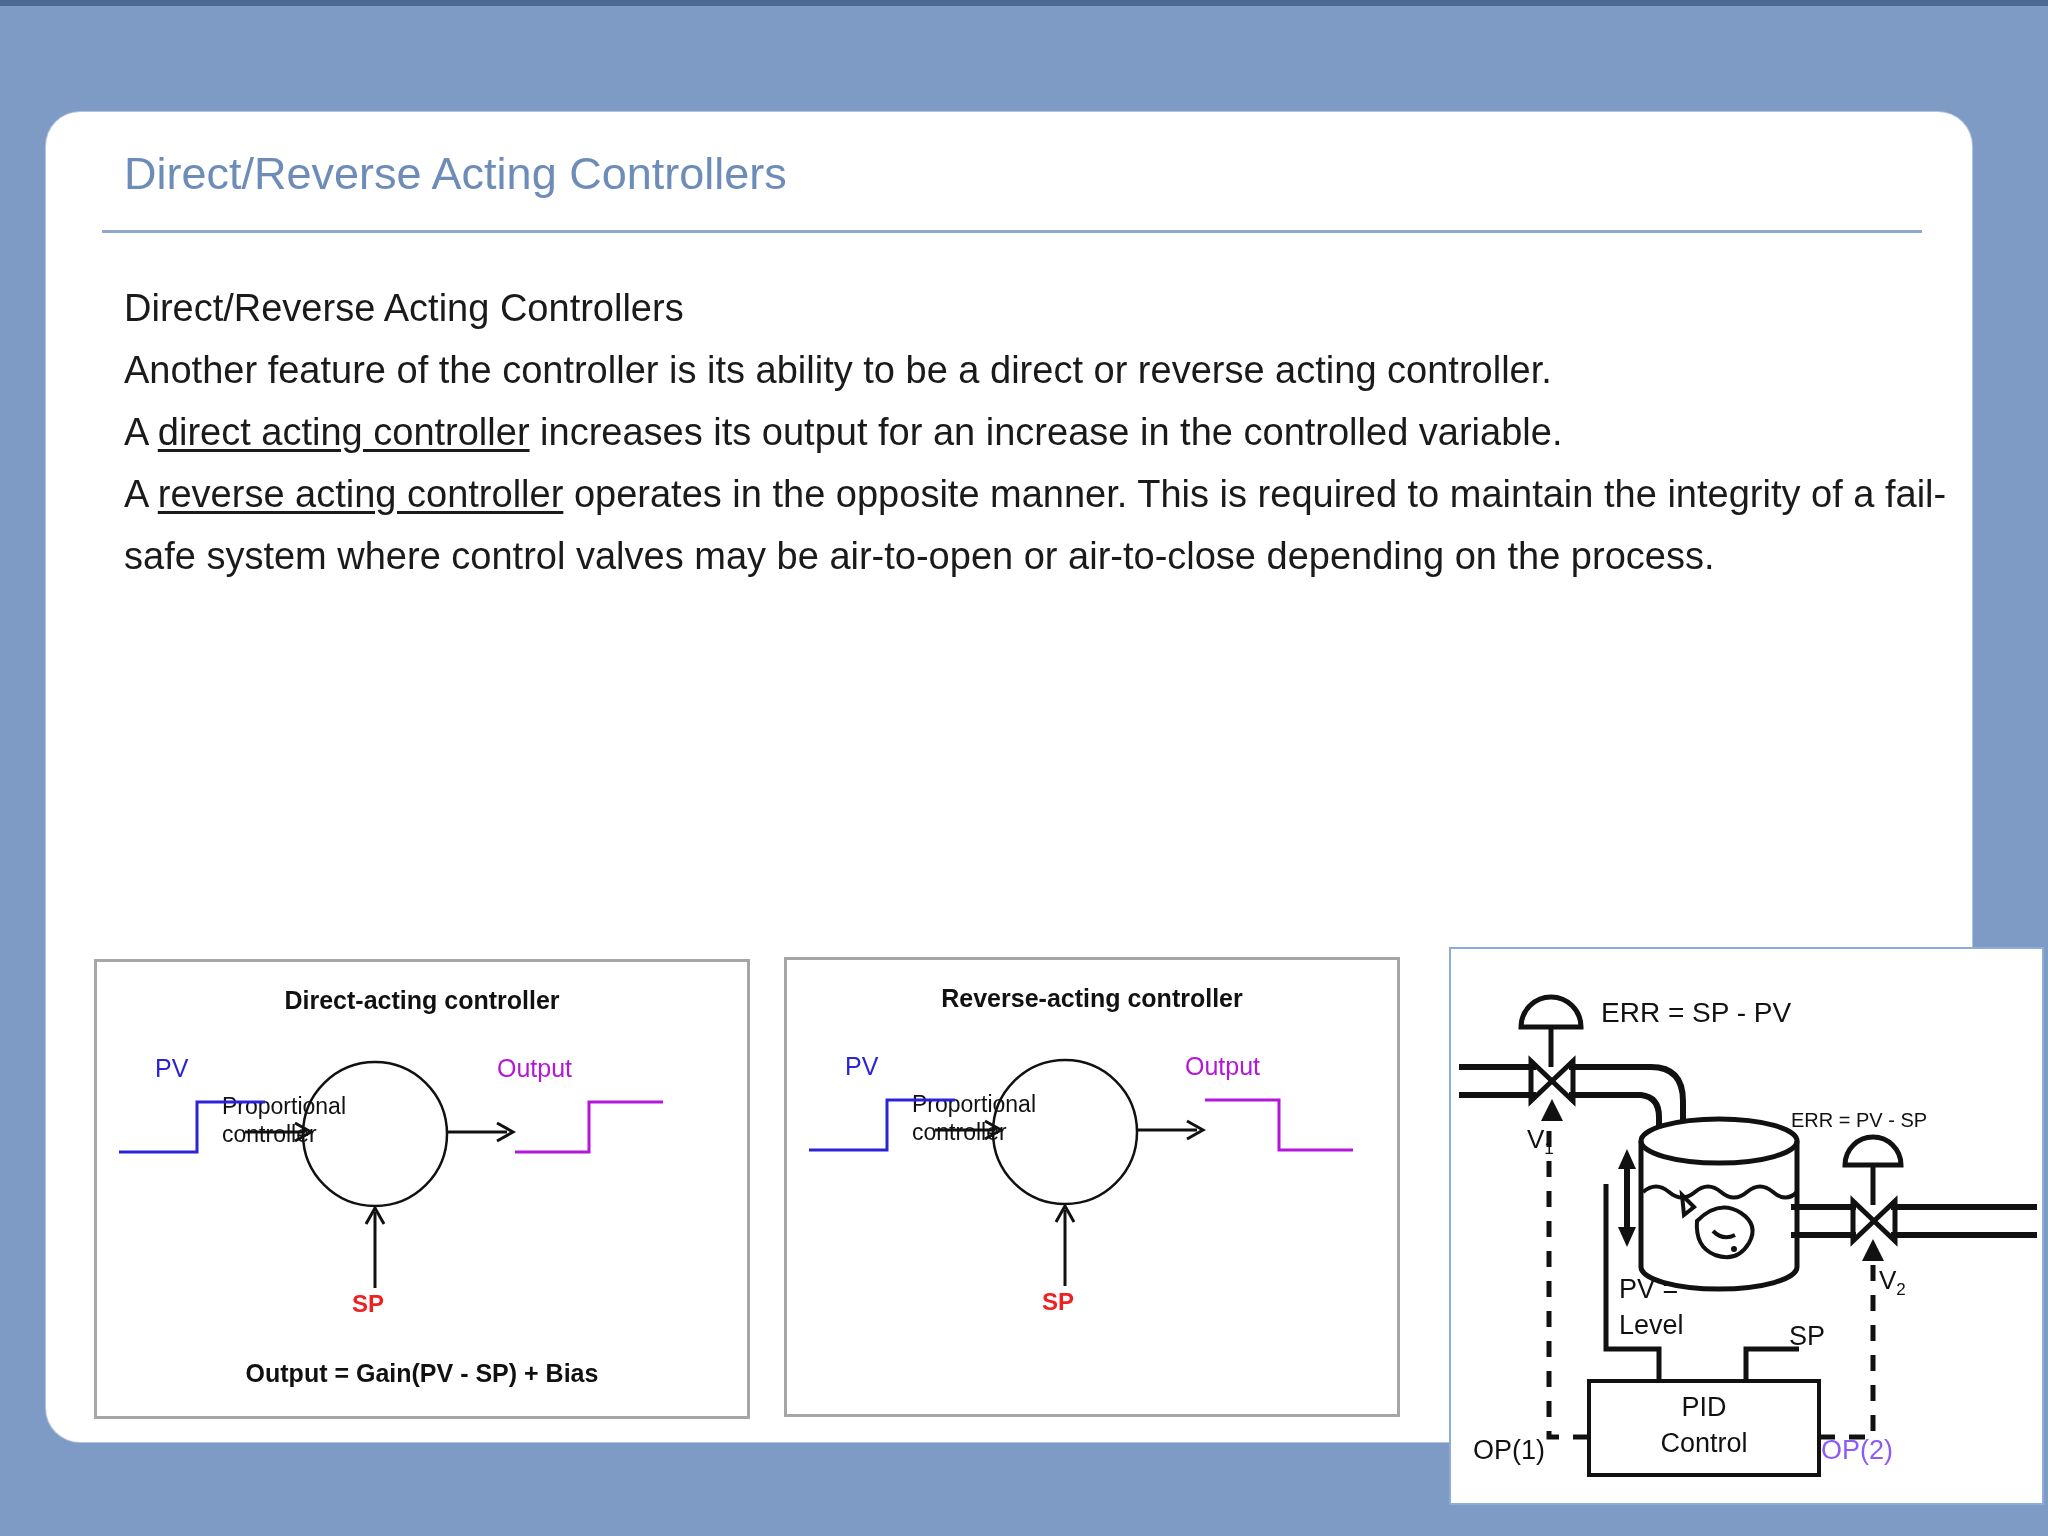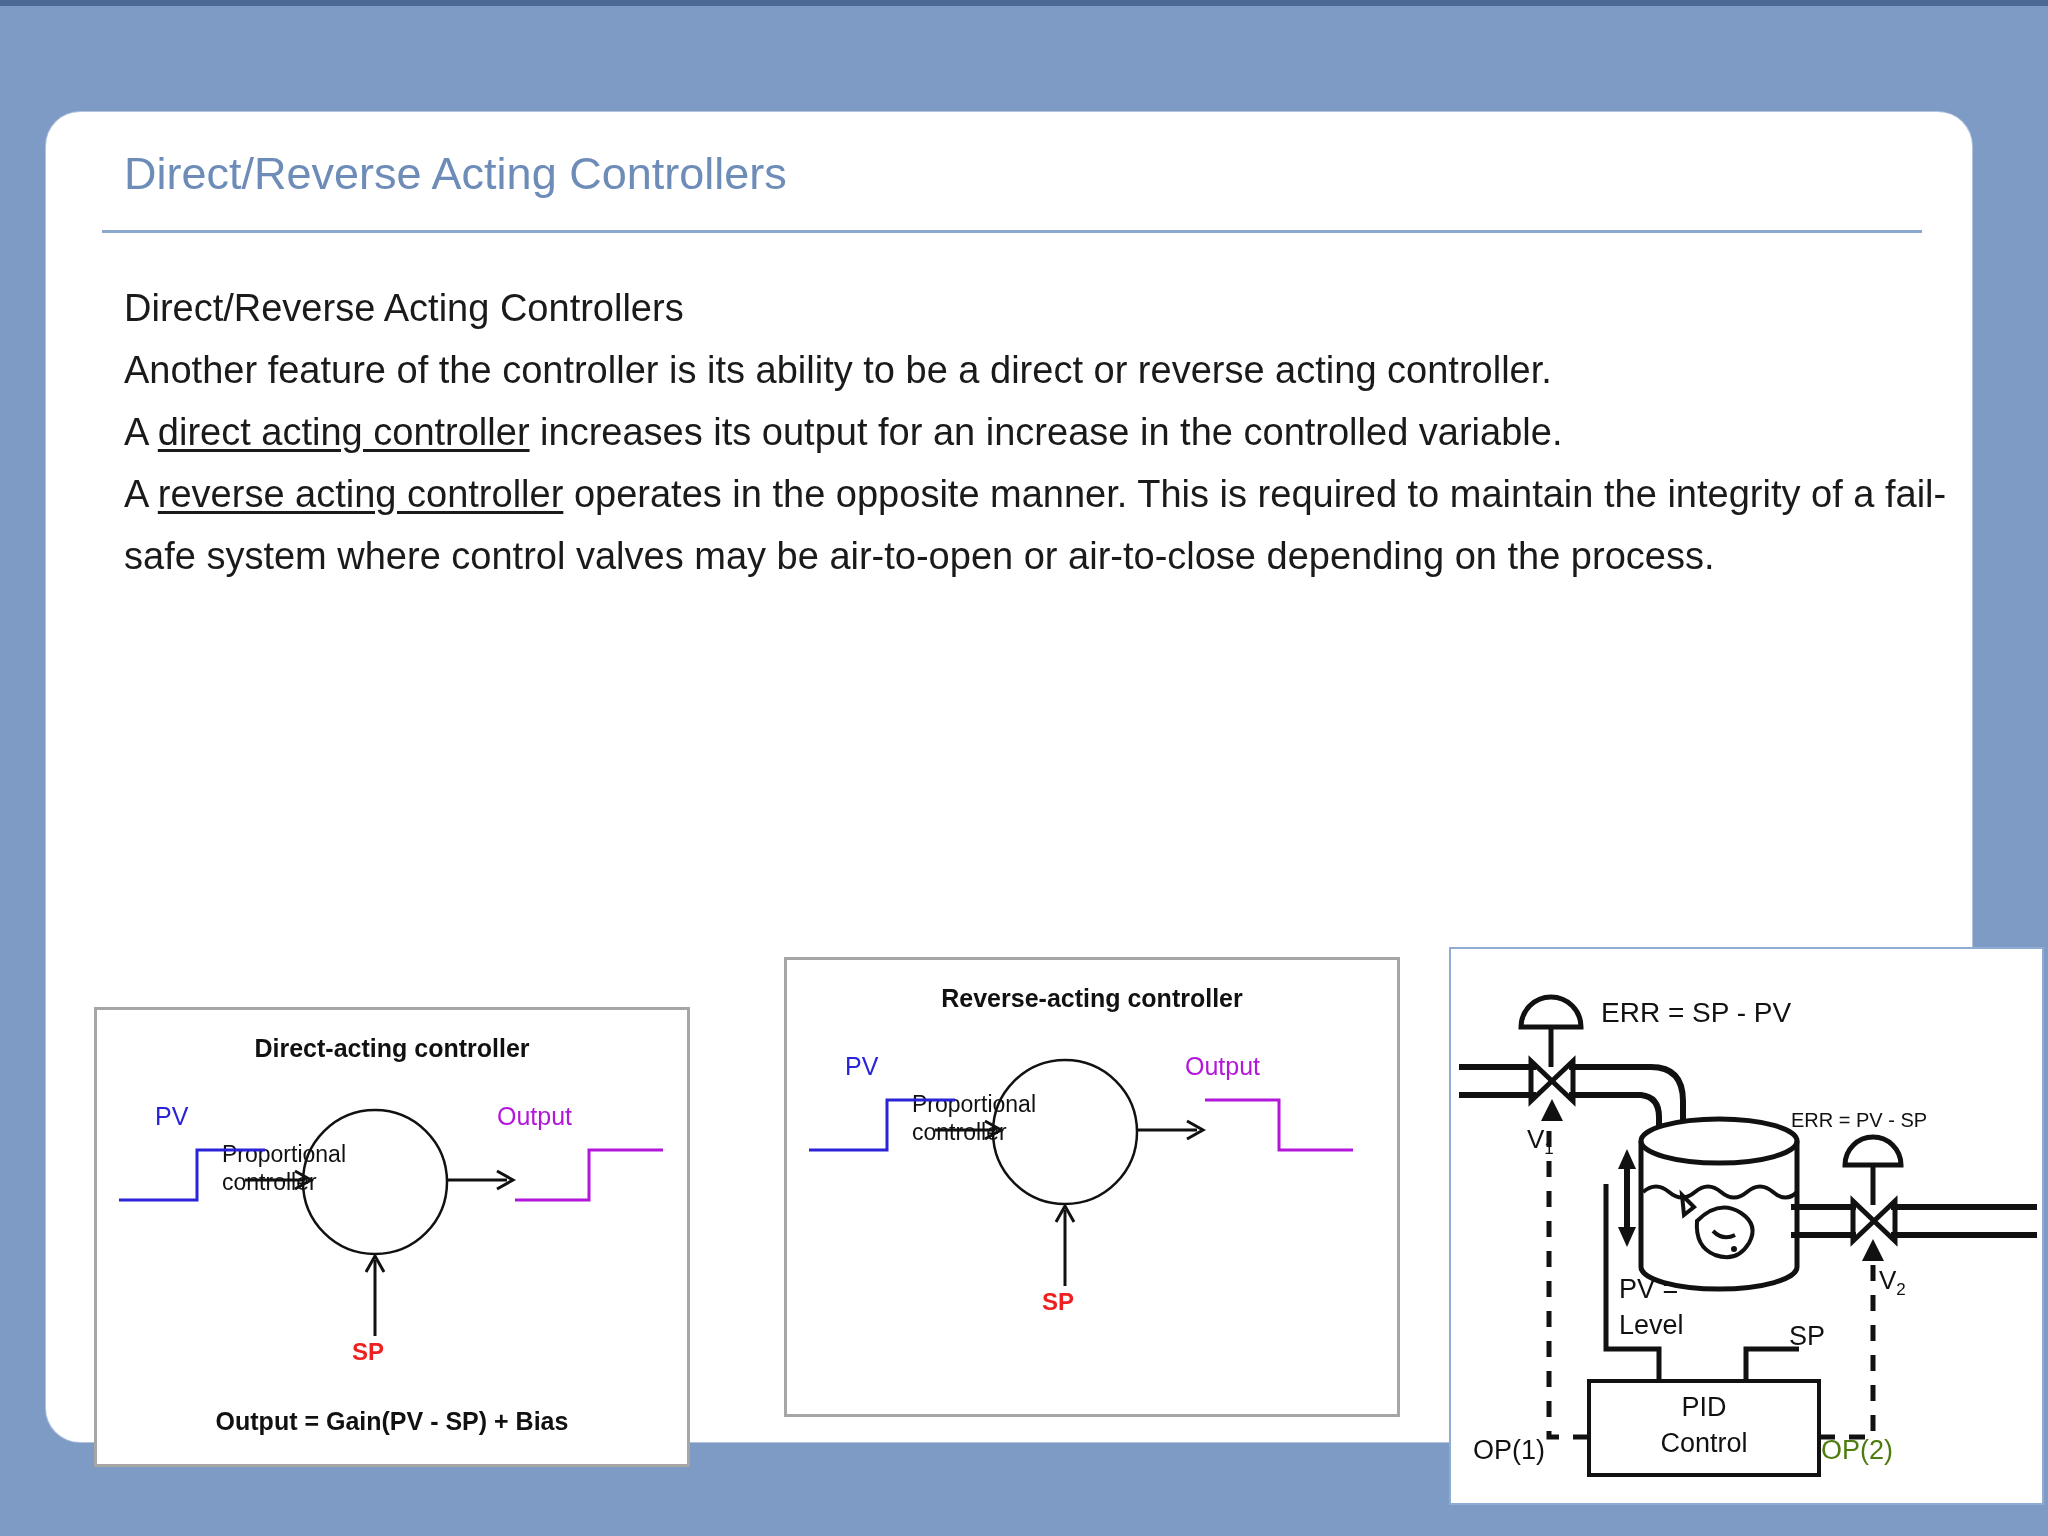--- a/index.html
+++ b/index.html
@@ -76,21 +76,21 @@
   }
   .body-text .u { text-decoration: underline; text-underline-offset: 4px; }
 
   
   .panel {
     position: absolute;
     background: #ffffff;
     border: 3px solid #a6a6a6;
     box-sizing: border-box;
   }
-  .panel-1 { left: 0px; top: 712px; width: 596px; height: 460px; margin-top: 48px; }
+  .panel-1 { left: 0px; top: 712px; width: 656px; height: 460px; }
   .panel-2 { left: 690px; top: 710px; width: 616px; height: 460px; }
   .panel-3 {
     left: 1355px; top: 700px; width: 595px; height: 558px;
     border: 2px solid #8fadd4;
   }
   .panel-wrap { position: absolute; left: 48px; top: 135px; }
 
   .dg-title {
     position: absolute;
     top: 24px;
@@ -297,18 +297,18 @@
 
         <div class="lbl" style="left:338px; top:372px; font-size:27px; color:#111;">SP</div>
 
         <div class="lbl" style="left:138px; top:440px; width:230px; text-align:center; font-size:27px; color:#111; line-height:36px;">
           <span>PID</span><br>
           <span>Control</span>
         </div>
 
         <div class="lbl" style="left:22px; top:486px; font-size:27px; color:#111;">OP(1)</div>
 
-        <div class="lbl" style="left:370px; top:486px; font-size:27px; color:#4d7c0f;">OP(2)</div>
+        <div class="lbl" style="left:370px; top:486px; font-size:27px; color:#8b5cf6;">OP(2)</div>
       </div>
 
     </div>
   </div>
 </div>
 
 </body></html>

